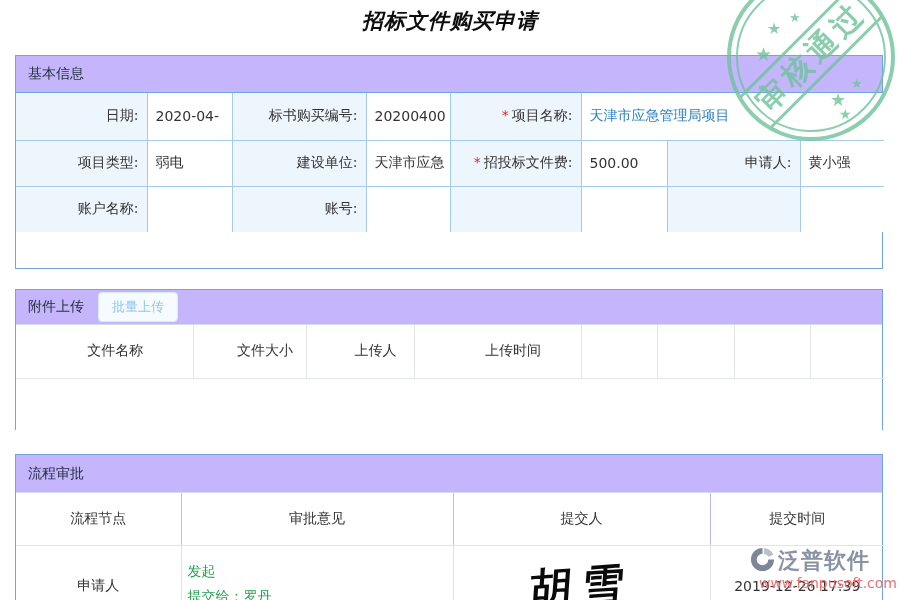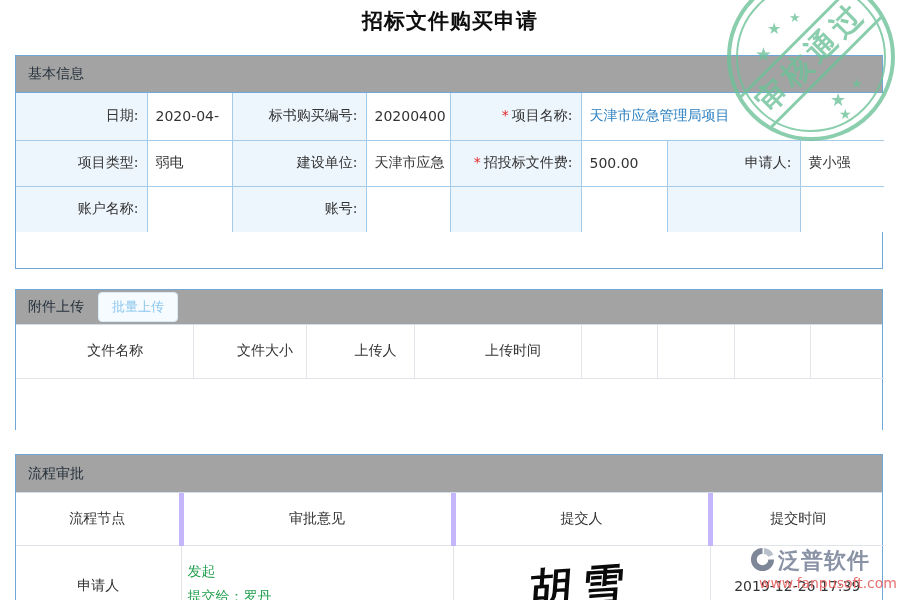--- a/index.html
+++ b/index.html
@@ -3,28 +3,28 @@
 <meta charset="utf-8">
 <style>
   * { margin:0; padding:0; box-sizing:border-box; }
   html,body { width:900px; height:600px; }
   body {
     position:relative; overflow:hidden; background:#fff;
     font-family:"DejaVu Sans","Liberation Sans",sans-serif; color:#333;
   }
   .page-title{
     position:absolute; top:7px; left:0; width:100%; text-align:center;
-    font-size:21px; font-weight:700; color:#0d0d0d; letter-spacing:1px;
+    font-size:21px; font-weight:700; color:#0d0d0d; letter-spacing:1px;font-style:italic;
   }
   .section{ position:absolute; left:15px; width:868px; border:1px solid #6fa8d8; background:#fff; }
   #sec-basic{ top:55px; height:214px; }
   #sec-attach{ top:289px; height:141px; }
   #sec-approval{ top:454px; height:200px; }
   .sec-header{
-    background:#a3a3a3; display:flex; align-items:center; padding:16px 12px;
+    background:#c4b5fd; display:flex; align-items:center; padding:16px 12px;
     font-size:14px; color:#25303b;font-family:Liberation Serif, serif;
   }
   #sec-basic .sec-header{ height:37px; border-bottom:1px solid #6fa8d8; }
   #sec-attach .sec-header{ height:35px; border-bottom:1px solid #d3dde6; }
   #sec-approval .sec-header{ height:38px; border-bottom:1px solid #d3dde6; }
   table{ width:100%; border-collapse:collapse; table-layout:fixed; }
   td,th{ font-size:14px; font-weight:400; overflow:hidden; white-space:nowrap; }
 
   
   #sec-basic td{ border-right:1px solid #a6cbe9; border-bottom:1px solid #a6cbe9; padding:0 8px; }
@@ -40,21 +40,21 @@
   #sec-attach th:first-child{ text-align:center; padding-left:22px; }
   #sec-attach th:last-child{ border-right:none; }
   .attach-empty{ height:51px; background:#fff; }
   .batch-btn{
     margin-left:14px; font-size:13px; color:#8ec7ef; background:#f5fbff;
     border:1px solid #d8ebf8; border-radius:4px; padding:5px 13px; cursor:pointer;
     font-family:inherit;
   }
 
   
-  #sec-approval th{ height:52px; border-right:5px solid #c4b5fd; border-bottom:1px solid #e0e4e8; color:#333; text-align:center; }
+  #sec-approval th{ height:52px; border-right:1px solid #c4b5fd; border-bottom:1px solid #e0e4e8; color:#333; text-align:center; }
   #sec-approval th:last-child{ border-right:none;margin-top:35px; }
   #sec-approval td{ height:82px; border-right:1px solid #e0e4e8; border-bottom:1px solid #e0e4e8; vertical-align:middle; }
   #sec-approval td:last-child{ border-right:none; }
   .node-cell{ text-align:center; }
   .opinion-cell{ vertical-align:top !important; padding:13px 0 0 6px; color:#1f9e4c; line-height:25px; }
   .sig-cell{ text-align:center; }
   .signature{ display:inline-block; font-family:"DejaVu Serif",serif; font-weight:700; font-size:42px; color:#0a0a0a; transform:rotate(-4deg) skewX(-8deg); letter-spacing:10px; }
   .time-cell{ text-align:center; color:#333; }
 
   

